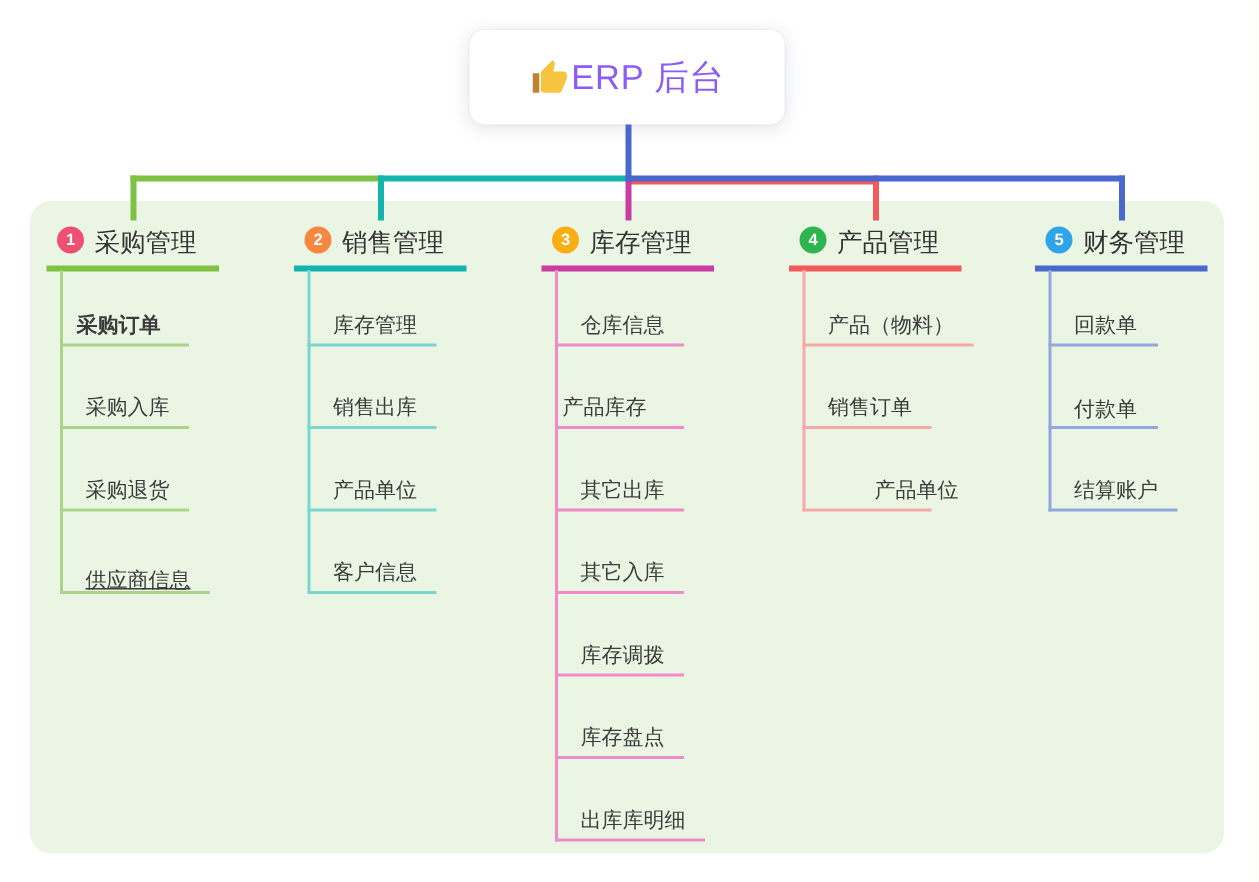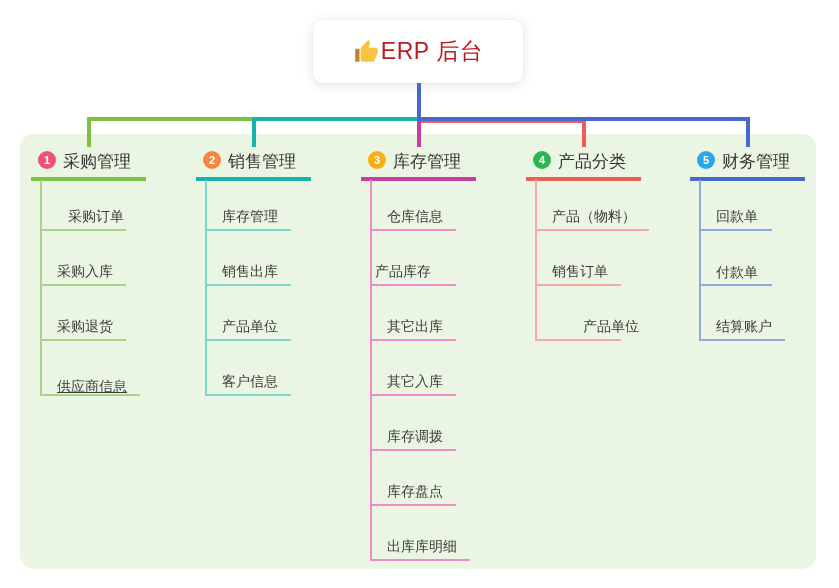--- a/index.html
+++ b/index.html
@@ -9,21 +9,21 @@
   }
   #panel{
     position:absolute;left:20px;top:134px;width:796px;height:435px;
     border-radius:14px;
   }
   #root-card{
     position:absolute;left:313px;top:20px;width:210px;height:63px;
     background:#ffffff;border-radius:10px;
     box-shadow:0 2px 12px rgba(90,100,130,.18), 0 0 0 1px rgba(0,0,0,.02);
     display:flex;align-items:center;justify-content:center;gap:2px;
-    font-size:23px;color:#b91c1c;letter-spacing:.5px;
+    font-size:23px;color:#8b5cf6;letter-spacing:.5px;
   }
   .branch-node{position:absolute;height:32px;}
   .badge{
     position:absolute;left:7px;top:6px;width:18px;height:18px;border-radius:50%;
     color:#fff;font-size:11px;font-weight:bold;
     display:flex;align-items:center;justify-content:center;
   }
   .branch-label{
     position:absolute;left:32px;top:5px;font-size:17px;color:#333333;white-space:nowrap;
   }
@@ -59,21 +59,21 @@
       <div style="position: absolute; left: 251.5px; top: 117px; width: 167px; height: 4px; background: rgb(20, 180, 174);"></div>
       <div style="position: absolute; left: 416.5px; top: 117px; width: 333px; height: 4px; background: rgb(74, 104, 203);"></div>
       <div style="position: absolute; left: 416.5px; top: 83px; width: 4px; height: 38px; background: rgb(74, 104, 203);"></div>
       <div class="branch-node" style="left: 31px; top: 145px; width: 115px;">
         <span class="badge" style="background: rgb(238, 81, 112);">1</span>
         <span class="branch-label">采购管理</span>
       </div>
       <div style="position: absolute; left: 31px; top: 177px; width: 115px; height: 3.5px; background: rgb(127, 194, 67);"></div>
       <div style="position: absolute; left: 40px; top: 180px; width: 2px; height: 216px; background: rgb(169, 212, 137);"></div>
       <div style="position: absolute; left: 40px; top: 229px; width: 86px; height: 2px; background: rgb(169, 212, 137);"></div>
-      <div class="child-label" style="position: absolute; left: 68px; top: 208px;">采购订单</div>
+      <div class="child-label" style="position: absolute; left: 51px; top: 208px; font-weight: bold;">采购订单</div>
       <div style="position: absolute; left: 40px; top: 284px; width: 86px; height: 2px; background: rgb(169, 212, 137);"></div>
       <div class="child-label" style="position: absolute; left: 57px; top: 263px;">采购入库</div>
       <div style="position: absolute; left: 40px; top: 339px; width: 86px; height: 2px; background: rgb(169, 212, 137);"></div>
       <div class="child-label" style="position: absolute; left: 57px; top: 318px;">采购退货</div>
       <div style="position: absolute; left: 40px; top: 394px; width: 100px; height: 2px; background: rgb(169, 212, 137);"></div>
       <div class="child-label" style="position: absolute; left: 57px; top: 378px; text-decoration: underline;">供应商信息</div>
       <div class="branch-node" style="left: 196px; top: 145px; width: 115px;">
         <span class="badge" style="background: rgb(245, 135, 63);">2</span>
         <span class="branch-label">销售管理</span>
       </div>
@@ -102,21 +102,21 @@
       <div style="position: absolute; left: 370px; top: 394px; width: 86px; height: 2px; background: rgb(238, 140, 201);"></div>
       <div class="child-label" style="position: absolute; left: 387px; top: 373px;">其它入库</div>
       <div style="position: absolute; left: 370px; top: 449px; width: 86px; height: 2px; background: rgb(238, 140, 201);"></div>
       <div class="child-label" style="position: absolute; left: 387px; top: 428px;">库存调拨</div>
       <div style="position: absolute; left: 370px; top: 504px; width: 86px; height: 2px; background: rgb(238, 140, 201);"></div>
       <div class="child-label" style="position: absolute; left: 387px; top: 483px;">库存盘点</div>
       <div style="position: absolute; left: 370px; top: 559px; width: 100px; height: 2px; background: rgb(238, 140, 201);"></div>
       <div class="child-label" style="position: absolute; left: 387px; top: 538px;">出库库明细</div>
       <div class="branch-node" style="left: 526px; top: 145px; width: 115px;">
         <span class="badge" style="background: rgb(46, 181, 80);">4</span>
-        <span class="branch-label">产品分类</span>
+        <span class="branch-label">产品管理</span>
       </div>
       <div style="position: absolute; left: 526px; top: 177px; width: 115px; height: 3.5px; background: rgb(241, 91, 91);"></div>
       <div style="position: absolute; left: 535px; top: 180px; width: 2px; height: 161px; background: rgb(247, 168, 168);"></div>
       <div style="position: absolute; left: 535px; top: 229px; width: 114px; height: 2px; background: rgb(247, 168, 168);"></div>
       <div class="child-label" style="position: absolute; left: 552px; top: 208px;">产品（物料）</div>
       <div style="position: absolute; left: 535px; top: 284px; width: 86px; height: 2px; background: rgb(247, 168, 168);"></div>
       <div class="child-label" style="position: absolute; left: 552px; top: 263px;">销售订单</div>
       <div style="position: absolute; left: 535px; top: 339px; width: 86px; height: 2px; background: rgb(247, 168, 168);"></div>
       <div class="child-label" style="position: absolute; left: 552px; top: 318px; margin-left: 31px;">产品单位</div>
       <div class="branch-node" style="left: 690px; top: 145px; width: 115px;">

